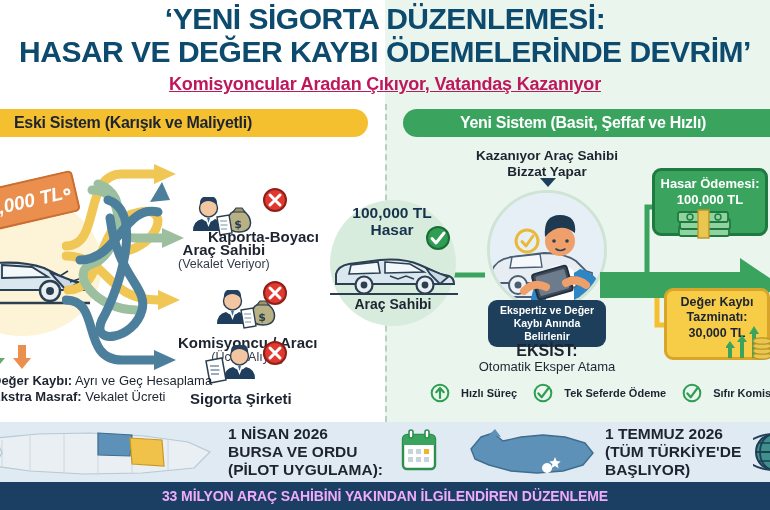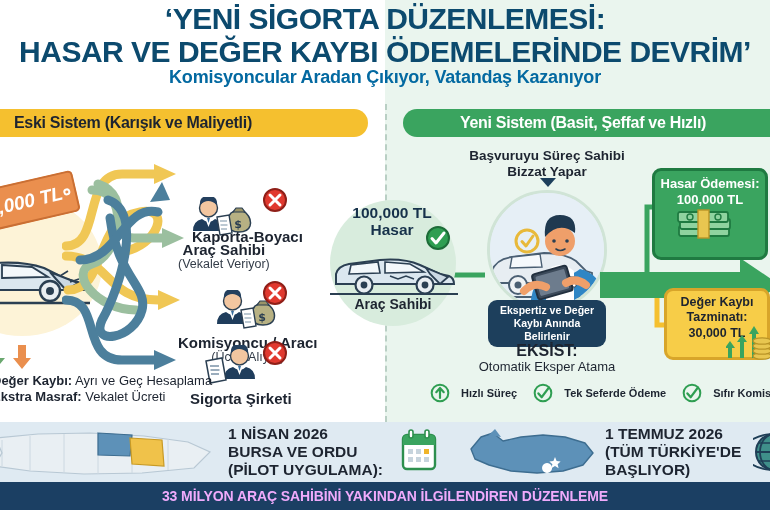--- a/index.html
+++ b/index.html
@@ -18,21 +18,21 @@
               border-left:2px dashed #b9cfc4; }
 
   
   .titlewrap { position:absolute; left:0; top:4px; width:770px; text-align:center; z-index:6; }
   .t1, .t2 {
     font-weight:bold; color:#0c4a6e; letter-spacing:-0.5px;
     line-height:1.02; white-space:nowrap;
   }
   .t1 { font-size:30px; }
   .t2 { font-size:30px; margin-top:2px; }
-  .t3 { font-size:18px; font-weight:bold; color:#0369a1; letter-spacing:-0.2px; }
+  .t3 { font-size:18px; font-weight:bold; color:#be185d; margin-top:7px; letter-spacing:-0.2px;text-decoration:underline; }
 
   
   .pill {
     position:absolute; height:28px; border-radius:14px;
     display:flex; align-items:center; font-weight:bold; font-size:16px;
     letter-spacing:-0.3px; white-space:nowrap;
   }
   .pill-old { left:-14px; top:109px; width:382px; background:#f5c02f; color:#1d2430;
               padding-left:28px; }
   .pill-new { left:403px; top:109px; width:382px; background:#3aa45f; color:#ffffff;
@@ -53,21 +53,21 @@
   
   .tangle { position:absolute; left:62px; top:160px; width:140px; height:240px; }
 
   
   .actor { position:absolute; display:flex; flex-direction:column; align-items:center; }
   .actor .nm  { font-size:15px; font-weight:bold; color:#1d2430; white-space:nowrap; }
   .actor .sub { font-size:12.5px; color:#333c48; white-space:nowrap; margin-top:-1px; }
   .a1 { left:178px; top:197px; }
   .a2 { left:178px; top:290px; }
 
-  .kaporta { position:absolute; left:192px; top:228px; font-size:15px;
+  .kaporta { position:absolute; left:208px; top:228px; font-size:15px;
              font-weight:bold; color:#1d2430; white-space:nowrap; }
   .sigorta { position:absolute; left:190px; top:390px; font-size:15px;
              font-weight:bold; color:#1d2430; white-space:nowrap; }
 
   .person { position:relative; width:74px; height:44px; }
 
   
   .lnote { position:absolute; font-size:13px; color:#1d2430; white-space:nowrap; }
   .lnote b { font-weight:bold; }
   .ln1 { left:-8px; top:373px; }
@@ -95,21 +95,21 @@
               overflow:hidden; }
   .e-badge { position:absolute; left:488px; top:300px; width:118px;
              background:#1d3f5c; border-radius:9px; color:#fff; text-align:center;
              font-size:10.5px; font-weight:bold; line-height:1.25; padding:4px 3px; }
   .e-t1 { position:absolute; left:487px; top:342px; width:120px; text-align:center;
           font-size:16px; font-weight:bold; color:#1d2430; }
   .e-t2 { position:absolute; left:472px; top:359px; width:150px; text-align:center;
           font-size:13px; color:#1d2430; }
 
   
-  .gbox { position:absolute; left:652px; top:168px; width:116px; height:92px;
+  .gbox { position:absolute; left:652px; top:168px; width:116px; height:68px;
           background:#3aa45f; border:3px solid #1f7a41; border-radius:9px;
           color:#fff; font-weight:bold; font-size:13px; text-align:center;
           padding-top:5px; line-height:1.2; }
   .ybox { position:absolute; left:664px; top:288px; width:106px; height:72px;
           background:#f7cd48; border:3px solid #d8a52a; border-radius:9px;
           color:#1d2430; font-weight:bold; font-size:12.5px; text-align:center;
           padding-top:4px; line-height:1.22; }
   .cash { position:absolute; left:676px; top:208px; width:58px; height:32px; }
   .coins { position:absolute; left:726px; top:322px; width:44px; height:38px; }
 
@@ -292,21 +292,21 @@
     <path d="M60 30 l8 3 l8 -3 l8 3" stroke="#2b3f52" stroke-width="1.4" fill="none"></path>
     <circle cx="34" cy="39" r="8.5" fill="#e9eef2" stroke="#2b3f52" stroke-width="2.2"></circle>
     <circle cx="34" cy="39" r="3.4" fill="#2b3f52"></circle>
     <circle cx="95" cy="39" r="8.5" fill="#e9eef2" stroke="#2b3f52" stroke-width="2.2"></circle>
     <circle cx="95" cy="39" r="3.4" fill="#2b3f52"></circle>
     <line x1="0" y1="48" x2="128" y2="48" stroke="#2b3f52" stroke-width="2.2"></line>
   </svg>
   <div class="r-carlabel">Araç Sahibi</div>
 
   <div class="e-top">
-    <div>Başvuruyu Süreç Sahibi</div>
+    <div>Kazanıyor Araç Sahibi</div>
     <div>Bizzat Yapar</div>
   </div>
   <div class="e-caret"></div>
 
   <div class="e-circle">
     <svg viewBox="0 0 120 120" width="120" height="120">
       <rect x="0" y="0" width="120" height="120" fill="#e6eff6"></rect>
       <path d="M2 90 L2 78 Q6 66 22 64 L54 60 Q74 60 86 68 L96 78 L102 80 L102 90 Z" fill="#e7edf2" stroke="#4a5f73" stroke-width="1.8"></path>
       <path d="M22 64 L50 61 L52 74 L20 75 Z" fill="#f5f9fc" stroke="#4a5f73" stroke-width="1.4"></path>
       <circle cx="28" cy="92" r="9" fill="#eef2f5" stroke="#4a5f73" stroke-width="2"></circle>

